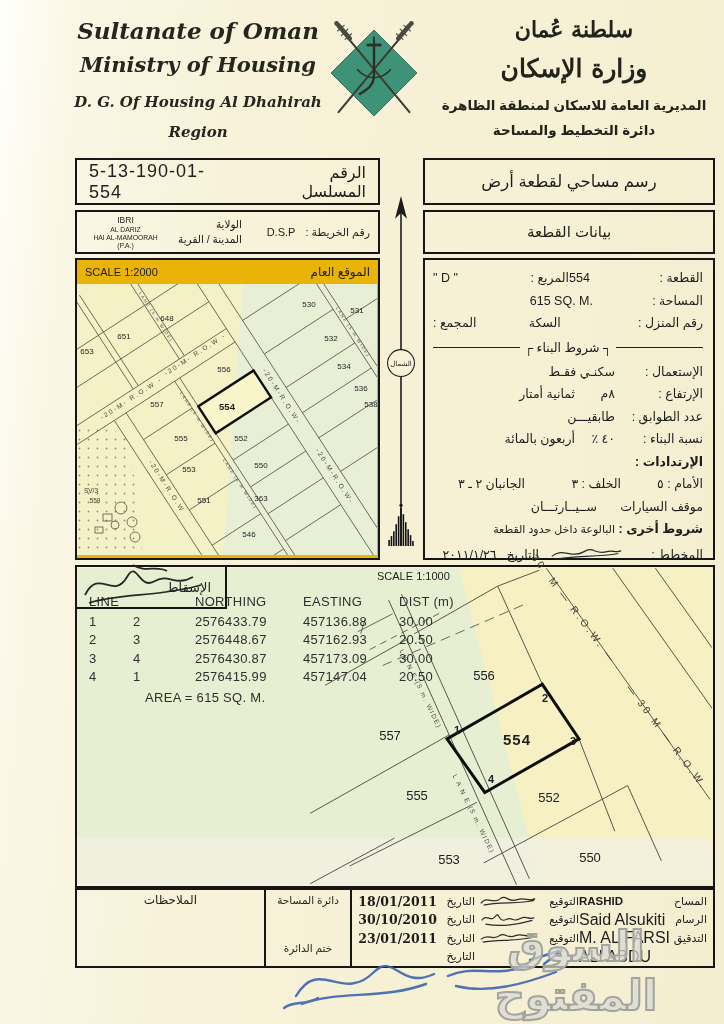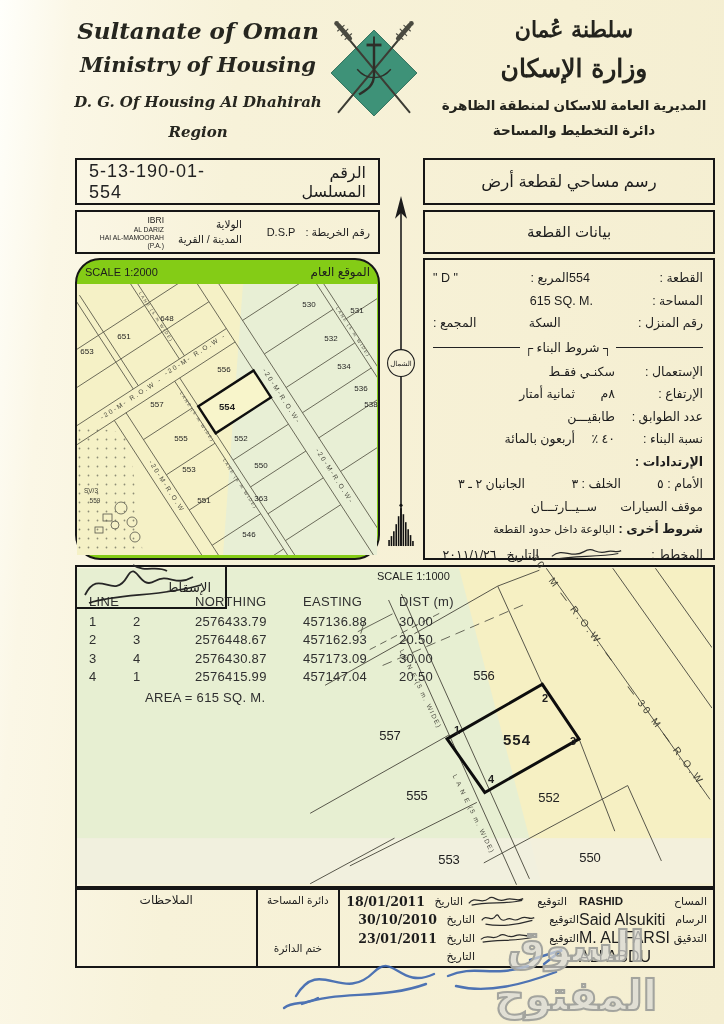--- a/index.html
+++ b/index.html
@@ -24,25 +24,25 @@
   .hdr-ar .a1{font-size:13.5px;font-weight:bold;line-height:26px;margin-top:5px;}
   .hdr-ar .a2{font-size:13.5px;font-weight:bold;line-height:24px;}
   
   .serial-box{left:75px;top:158px;width:305px;height:47px;display:flex;direction:rtl;align-items:center;padding:0 12px;}
   .serial-box .lab{font-size:16px;}
   .serial-box .val{direction:ltr;font-size:18px;letter-spacing:1px;margin-right:52px;color:#222;}
   .loc-box{left:75px;top:210px;width:305px;height:44px;display:flex;direction:rtl;align-items:center;padding:2px 8px;font-size:11px;}
   .loc-box .c1{display:flex;direction:rtl;align-items:center;width:128px;}
   .loc-box .c1 .mapno{direction:ltr;margin-right:10px;font-size:11px;}
   .loc-box .c2{width:78px;text-align:right;line-height:15px;font-size:10.5px;}
-  .loc-box .c3{flex:1;direction:ltr;text-align:right;line-height:9px;padding-left:2px;}
+  .loc-box .c3{flex:1;direction:ltr;text-align:center;line-height:9px;padding-left:2px;}
   .loc-box .c3 .ib{font-size:8.5px;line-height:12px;}
   .loc-box .c3 .sm2{font-size:6.8px;line-height:8px;}
   
-  .map1-box{left:75px;top:258px;width:305px;height:302px;background:#84cc16;border-radius:25px;}
+  .map1-box{left:75px;top:258px;width:305px;height:302px;background:#eab308;}
   .map1-head{display:flex;justify-content:space-between;align-items:center;height:24px;padding:0 8px;font-size:11px;}
   .map1-head .ttl{font-size:12px;}
   .map-wrap{position:relative;}
   .map-label{position:absolute;transform:translate(-50%,-50%);font-size:8px;color:#1f1f1f;white-space:pre;pointer-events:none;}
   .map-label.b{font-size:9.5px;font-weight:bold;}
   .map-label.tiny{font-size:4.5px;letter-spacing:1.5px;color:#55544a;}
   .map-label.road{font-size:6.5px;letter-spacing:2px;color:#44443a;}
   .map-label.sv{font-size:6.5px;color:#3c3c34;}
   .map-label.big{font-size:13px;color:#222;}
   .map-label.b554{font-size:15px;font-weight:600;letter-spacing:1px;}
@@ -91,21 +91,21 @@
   .coords td:nth-child(4),.coords th:nth-child(3){width:96px;}
   .coords .area{margin:2px 0 0 56px;line-height:18px;}
   
   .signoff-box{left:75px;top:888px;width:640px;height:80px;display:flex;}
   .so-notes{width:212px;border-right:2.5px solid #161616;box-sizing:border-box;text-align:center;font-size:12px;padding-top:3px;direction:rtl;}
   .so-mid{width:97px;border-right:2.5px solid #161616;box-sizing:border-box;text-align:center;font-size:10.5px;direction:rtl;display:flex;flex-direction:column;justify-content:space-between;padding:4px 0 12px 0;}
   .so-rows{flex:1;display:flex;flex-direction:column;padding-top:2px;}
   .so-row{display:flex;direction:rtl;align-items:center;height:19px;font-size:11px;padding:0 6px;}
   .so-role{width:42px;}
   .so-name{width:86px;direction:ltr;text-align:left;font-size:16px;white-space:pre;}
-  .so-name.bld{font-size:11.5px;margin-left:12px;}
+  .so-name.bld{font-size:11.5px;}
   .so-sig-label{width:40px;}
   .so-sigsvg{width:64px;height:16px;}
   .so-date-label{width:38px;}
   .so-date{direction:ltr;font-size:12.5px;font-family:"DejaVu Serif",serif;}
   
   .watermark{left:428px;top:922px;width:296px;z-index:40;text-align:center;pointer-events:none;direction:rtl;}
   .wm-ar{font-size:42px;font-weight:bold;letter-spacing:2px;color:rgba(248,248,244,.55);-webkit-text-stroke:2px #a3a49e;text-shadow:0 0 2px rgba(125,125,120,.4);}
   .wm-en{font-size:27px;font-weight:bold;letter-spacing:1px;direction:ltr;color:rgba(248,248,244,.55);-webkit-text-stroke:1.5px #a8a9a3;text-shadow:0 0 2px rgba(125,125,120,.4);margin-top:0px;}
   .blue-sig{left:278px;top:938px;z-index:26;}
 </style>

